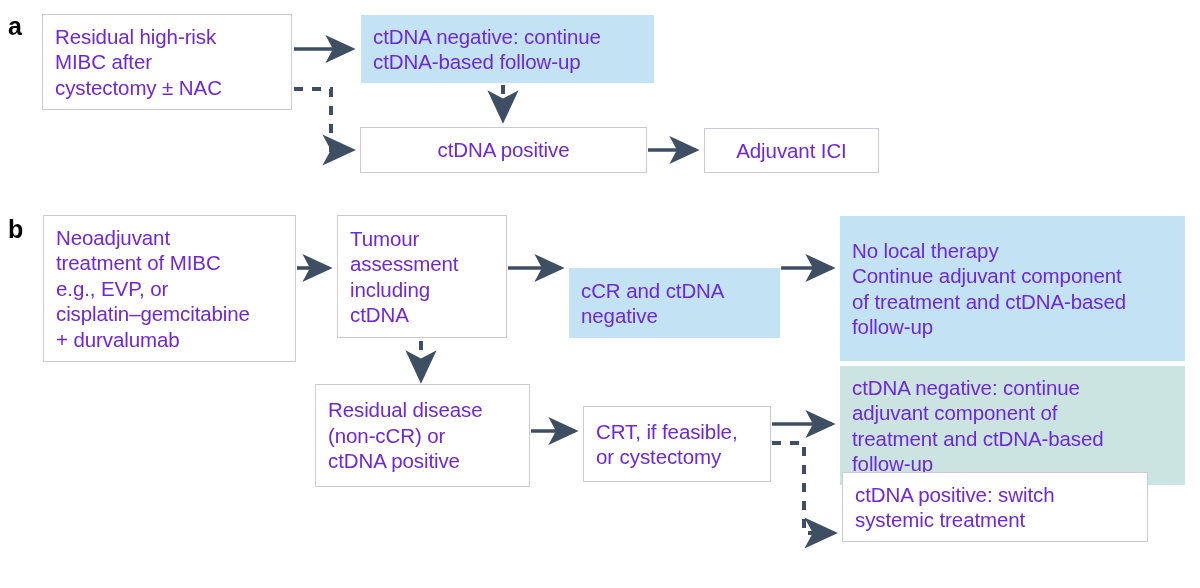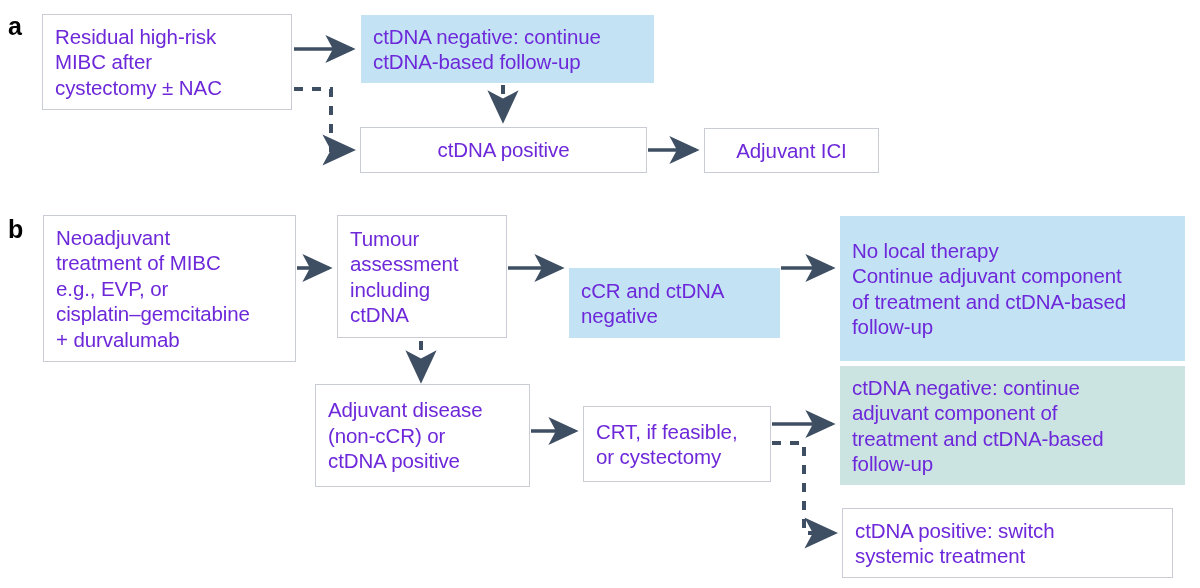--- a/index.html
+++ b/index.html
@@ -147,35 +147,35 @@
   </div>
 
   <div class="node blue" style="left:840px; top:216px; width:345px; height:145px;">
     <span class="txt">No local therapy
 Continue adjuvant component
 of treatment and ctDNA-based
 follow-up</span>
   </div>
 
   <div class="node plain" style="left:315px; top:384px; width:215px; height:103px;">
-    <span class="txt">Adjuvant disease
+    <span class="txt">Residual disease
 (non-cCR) or
 ctDNA positive</span>
   </div>
 
   <div class="node plain" style="left:583px; top:406px; width:188px; height:76px;">
     <span class="txt">CRT, if feasible,
 or cystectomy</span>
   </div>
 
   <div class="node teal" style="left:840px; top:366px; width:345px; height:119px;">
     <span class="txt">ctDNA negative: continue
 adjuvant component of
 treatment and ctDNA-based
 follow-up</span>
   </div>
 
-  <div class="node plain" style="left:842px; top:508px; width:331px; height:70px;">
+  <div class="node plain" style="left:842px; top:472px; width:306px; height:70px;">
     <span class="txt">ctDNA positive: switch
 systemic treatment</span>
   </div>
 
 </div>
 
 </body></html>

